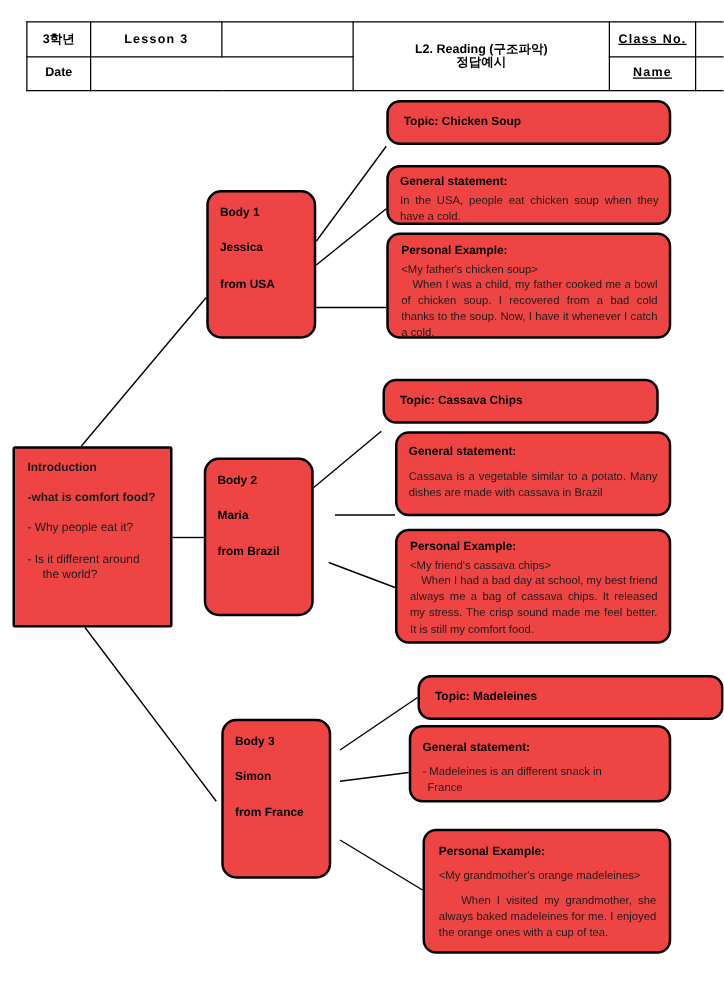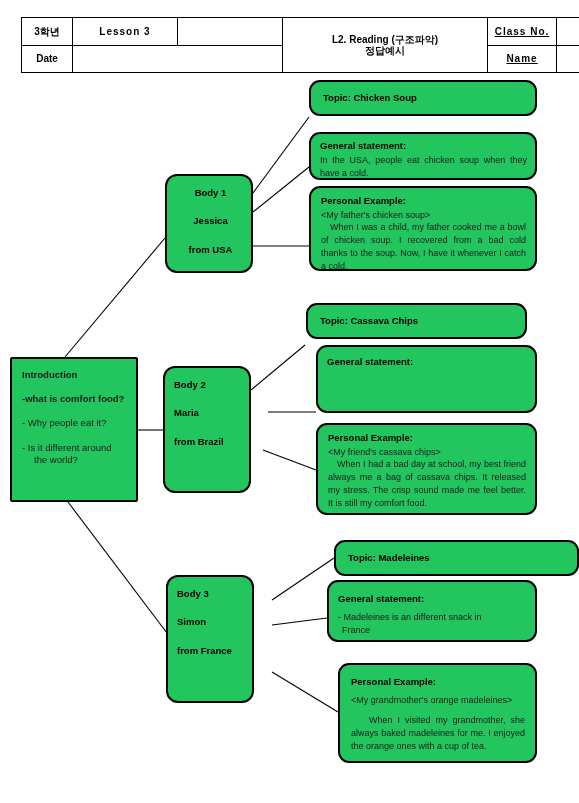--- a/index.html
+++ b/index.html
@@ -62,21 +62,21 @@
     text-decoration: underline;
   }
   td.hdr-fill { width: 76px; }
 
   
   .node {
     position: absolute;
     box-sizing: border-box;
     border: 2px solid #000000;
     border-radius: 11px;
-    background: #22c55e;
+    background: #ef4444;
     z-index: 3;
   }
   .node-inner {
     padding: 7px 8px 6px 9px;
   }
   .title-line {
     font-size: 9.5px;
     font-weight: bold;
     line-height: 1.25;
     margin: 0 0 2px 0;
@@ -122,23 +122,23 @@
   }
   .body-box .node-inner { padding: 11px 6px 8px 9px; }
   .body-box p {
     margin: 0 0 17px 0;
     font-size: 9.5px;
     font-weight: bold;
     line-height: 1.2;
     color: #000;
   }
   .body-box p:last-child { margin-bottom: 0; }
-  #body1-box { left: 165px; top: 174px; height: 99px; text-align: center; }
+  #body1-box { left: 165px; top: 152px; height: 119px; }
   #body2-box { left: 163px; top: 366px; height: 127px; }
-  #body3-box { left: 166px; top: 575px; height: 128px; }
+  #body3-box { left: 177px; top: 575px; height: 128px; }
 
   
   .topic-box { height: 36px; }
   .topic-box .node-inner { padding: 0 0 0 12px; height: 100%; display: flex; align-items: center; }
   .topic-box .title-line { margin: 0; font-size: 9.5px; }
   #topic1-box { left: 309px; top: 80px; width: 228px; }
   #topic2-box { left: 306px; top: 303px; width: 221px; }
   #topic3-box { left: 334px; top: 540px; width: 245px; }
 
   
@@ -282,20 +282,21 @@
 
   <div class="node topic-box" id="topic2-box">
     <div class="node-inner">
       <p class="title-line">Topic: Cassava Chips</p>
     </div>
   </div>
 
   <div class="node" id="gen2-box">
     <div class="node-inner">
       <p class="title-line">General statement:</p>
+      <p class="body-text">Cassava is a vegetable similar to a potato. Many dishes are made with cassava in Brazil</p>
     </div>
   </div>
 
   <div class="node" id="pe2-box">
     <div class="node-inner">
       <p class="title-line">Personal Example:</p>
       <p class="pe-quote">&lt;My friend's cassava chips&gt;</p>
       <p class="body-text pe-body">When I had a bad day at school, my best friend always me a bag of cassava chips. It released my stress. The crisp sound made me feel better. It is still my comfort food.</p>
     </div>
   </div>

